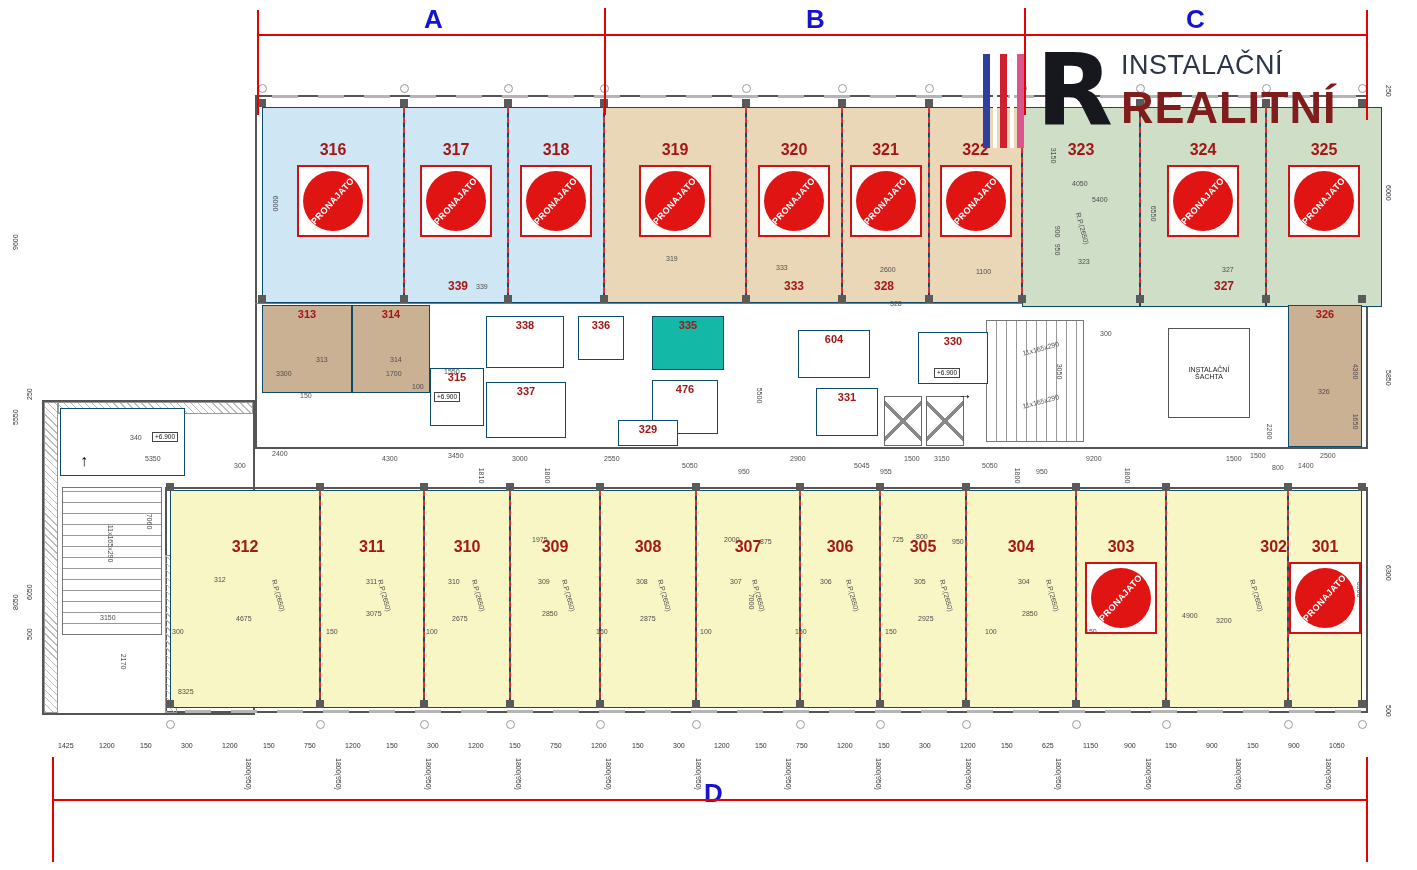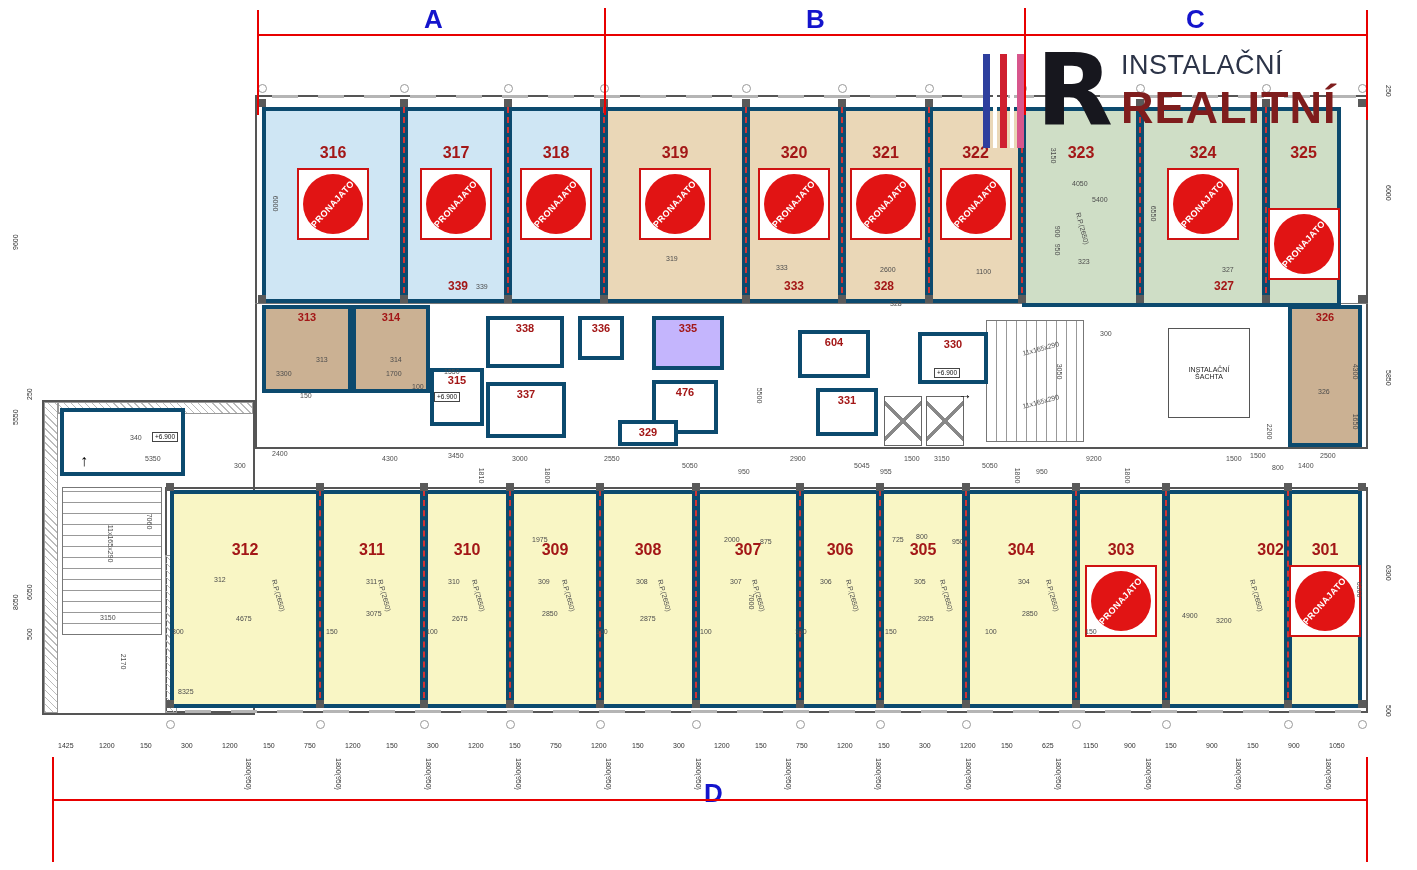--- a/index.html
+++ b/index.html
@@ -1,17 +1,17 @@
 <!DOCTYPE html>
 <html><head>
 <meta charset="utf-8">
 <style>
   html,body{margin:0;padding:0;background:#fff}
   .plan{position:relative;width:1417px;height:870px;background:#ffffff;font-family:"Liberation Sans",sans-serif;overflow:hidden}
-  .room{position:absolute;box-sizing:border-box;border:4px solid #0c4a6e;display:flex;flex-direction:column;align-items:center;z-index:2}
+  .room{position:absolute;box-sizing:border-box;border:1px solid #0c4a6e;display:flex;flex-direction:column;align-items:center;z-index:2}
   .room.top .num{margin-top:34px}
   .room.bottom .num{margin-top:48px}
   .room.mid .num{margin-top:3px;font-size:11px}
   .num{color:#a31717;font-weight:bold;font-size:16px;line-height:1}
   .stamp{width:72px;height:72px;background:#fff;border:2px solid #cf1212;margin-top:7px;display:flex;align-items:center;justify-content:center;box-sizing:border-box;flex:none;z-index:5}
   .stamp-circle{width:60px;height:60px;border-radius:50%;background:#e11414;display:flex;align-items:center;justify-content:center}
   .stamp-text{color:#fff;font-size:9px;font-weight:bold;letter-spacing:.4px;transform:rotate(-48deg);white-space:nowrap}
   .glabel{position:absolute;font-size:7px;color:#4d4d4d;white-space:nowrap;line-height:1;z-index:6}
   .rlabel{position:absolute;font-size:12px;font-weight:bold;color:#a31717;white-space:nowrap;line-height:1;z-index:6}
   .elev{position:absolute;font-size:6.5px;color:#111;background:#fff;border:1px solid #444;padding:0 2px;white-space:nowrap;line-height:1.3;z-index:6}
@@ -155,21 +155,21 @@
       <div class="num">323</div>
     </div>
     <div class="room top" style="left: 1140px; top: 107px; width: 126px; height: 200px; background: rgb(207, 222, 198);">
       <div class="num">324</div>
       <div class="stamp">
         <div class="stamp-circle">
           <div class="stamp-text">PRONAJATO</div>
         </div>
       </div>
     </div>
-    <div class="room top" style="left: 1266px; top: 107px; width: 75px; height: 200px; background: rgb(207, 222, 198); gap: 40px;">
+    <div class="room top" style="left: 1266px; top: 107px; width: 116px; height: 200px; background: rgb(207, 222, 198);">
       <div class="num">325</div>
       <div class="stamp">
         <div class="stamp-circle">
           <div class="stamp-text">PRONAJATO</div>
         </div>
       </div>
     </div>
     <div class="room mid" style="left: 262px; top: 305px; width: 90px; height: 88px; background: rgb(203, 177, 147);">
       <div class="num">313</div>
     </div>
@@ -181,21 +181,21 @@
     </div>
     <div class="room mid" style="left: 486px; top: 316px; width: 78px; height: 52px; background: rgb(255, 255, 255);">
       <div class="num">338</div>
     </div>
     <div class="room mid" style="left: 486px; top: 382px; width: 80px; height: 56px; background: rgb(255, 255, 255);">
       <div class="num">337</div>
     </div>
     <div class="room mid" style="left: 578px; top: 316px; width: 46px; height: 44px; background: rgb(255, 255, 255);">
       <div class="num">336</div>
     </div>
-    <div class="room mid" style="left: 652px; top: 316px; width: 72px; height: 54px; background: #c4b5fd;">
+    <div class="room mid" style="left: 652px; top: 316px; width: 72px; height: 54px; background: #14b8a6;">
       <div class="num">335</div>
     </div>
     <div class="room mid" style="left: 652px; top: 380px; width: 66px; height: 54px; background: rgb(255, 255, 255);">
       <div class="num">476</div>
     </div>
     <div class="room mid" style="left: 618px; top: 420px; width: 60px; height: 26px; background: rgb(255, 255, 255);">
       <div class="num">329</div>
     </div>
     <div class="room mid" style="left: 798px; top: 330px; width: 72px; height: 48px; background: rgb(255, 255, 255);">
       <div class="num">604</div>

